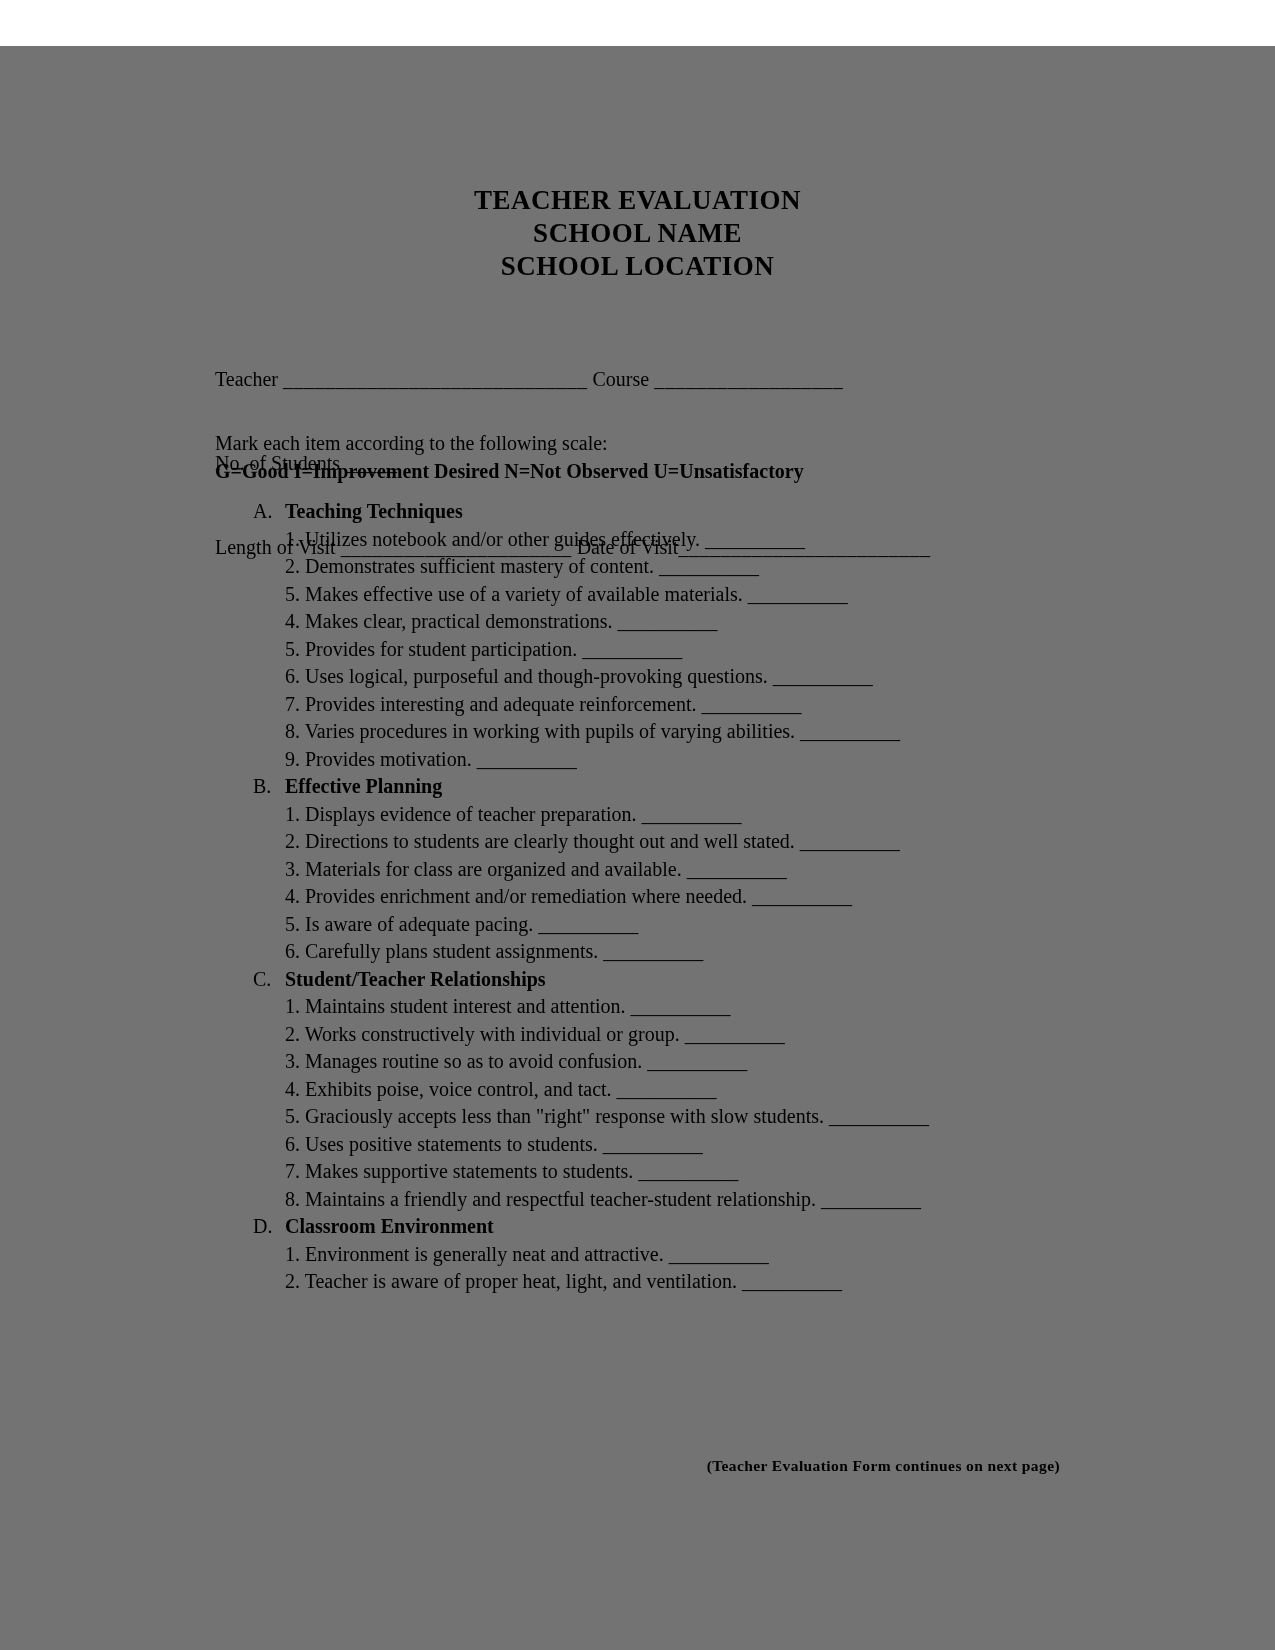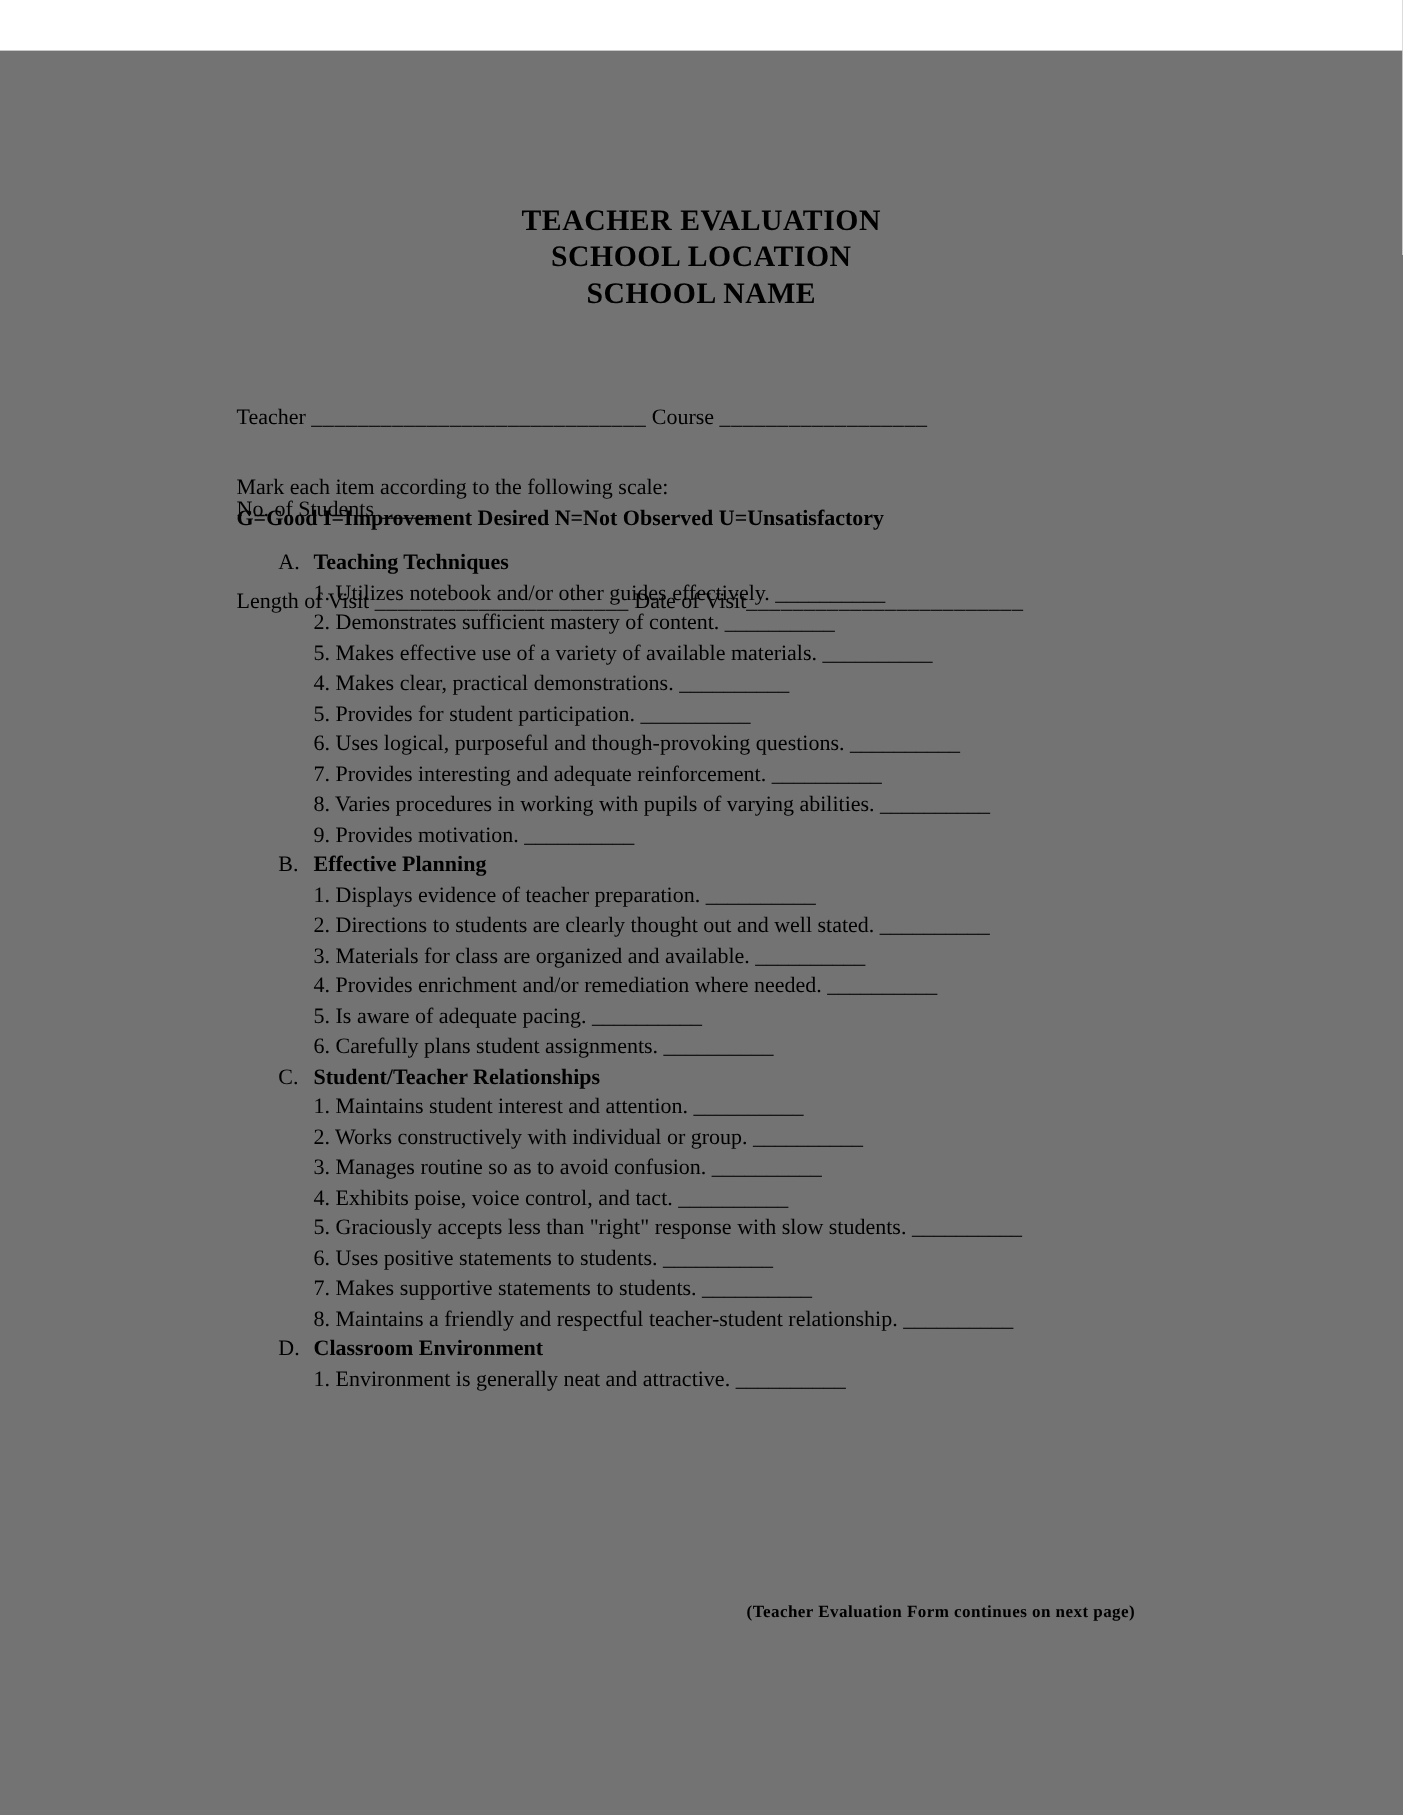--- a/index.html
+++ b/index.html
@@ -76,31 +76,32 @@
   }
   .footer-note {
     position: absolute;
     top: 1411px;
     left: 0;
     width: 1032px;
     text-align: right;
     font-weight: bold;
     font-size: 15.5px;
     letter-spacing: 0.4px;
+    padding-left: 28px;
   }
 </style>
 </head>
 <body>
 
 <div class="page">
 
   <div class="title-block">
     <div>TEACHER EVALUATION</div>
+    <div>SCHOOL NAME</div>
     <div>SCHOOL LOCATION</div>
-    <div>SCHOOL NAME</div>
   </div>
 
   <div class="fields-block">
     <div class="field-row"><span>Teacher</span> <span class="blank">_____________________________</span> <span>Course</span> <span class="blank">__________________</span></div>
     <div class="field-row"><span>No. of Students</span> <span class="blank">_____</span></div>
     <div class="field-row"><span>Length of Visit</span> <span class="blank">______________________</span> <span>Date of Visit</span><span class="blank">________________________</span></div>
   </div>
 
   <div class="instructions-block">
     <div class="scale-intro">Mark each item according to the following scale:</div>
@@ -136,18 +137,19 @@
         <div class="item">3. Manages routine so as to avoid confusion. __________</div>
         <div class="item">4. Exhibits poise, voice control, and tact. __________</div>
         <div class="item">5. Graciously accepts less than "right" response with slow students. __________</div>
         <div class="item">6. Uses positive statements to students. __________</div>
         <div class="item">7. Makes supportive statements to students. __________</div>
         <div class="item">8. Maintains a friendly and respectful teacher-student relationship. __________</div>
       </div>
       <div class="section">
         <div class="section-heading"><span class="letter">D.</span><span class="sec-title">Classroom Environment</span></div>
         <div class="item">1. Environment is generally neat and attractive. __________</div>
+        <div class="item">2. Teacher is aware of proper heat, light, and ventilation. __________</div>
       </div>
     </div>
 
   <div class="footer-note">(Teacher Evaluation Form continues on next page)</div>
 
 </div>
 
 </body></html>

